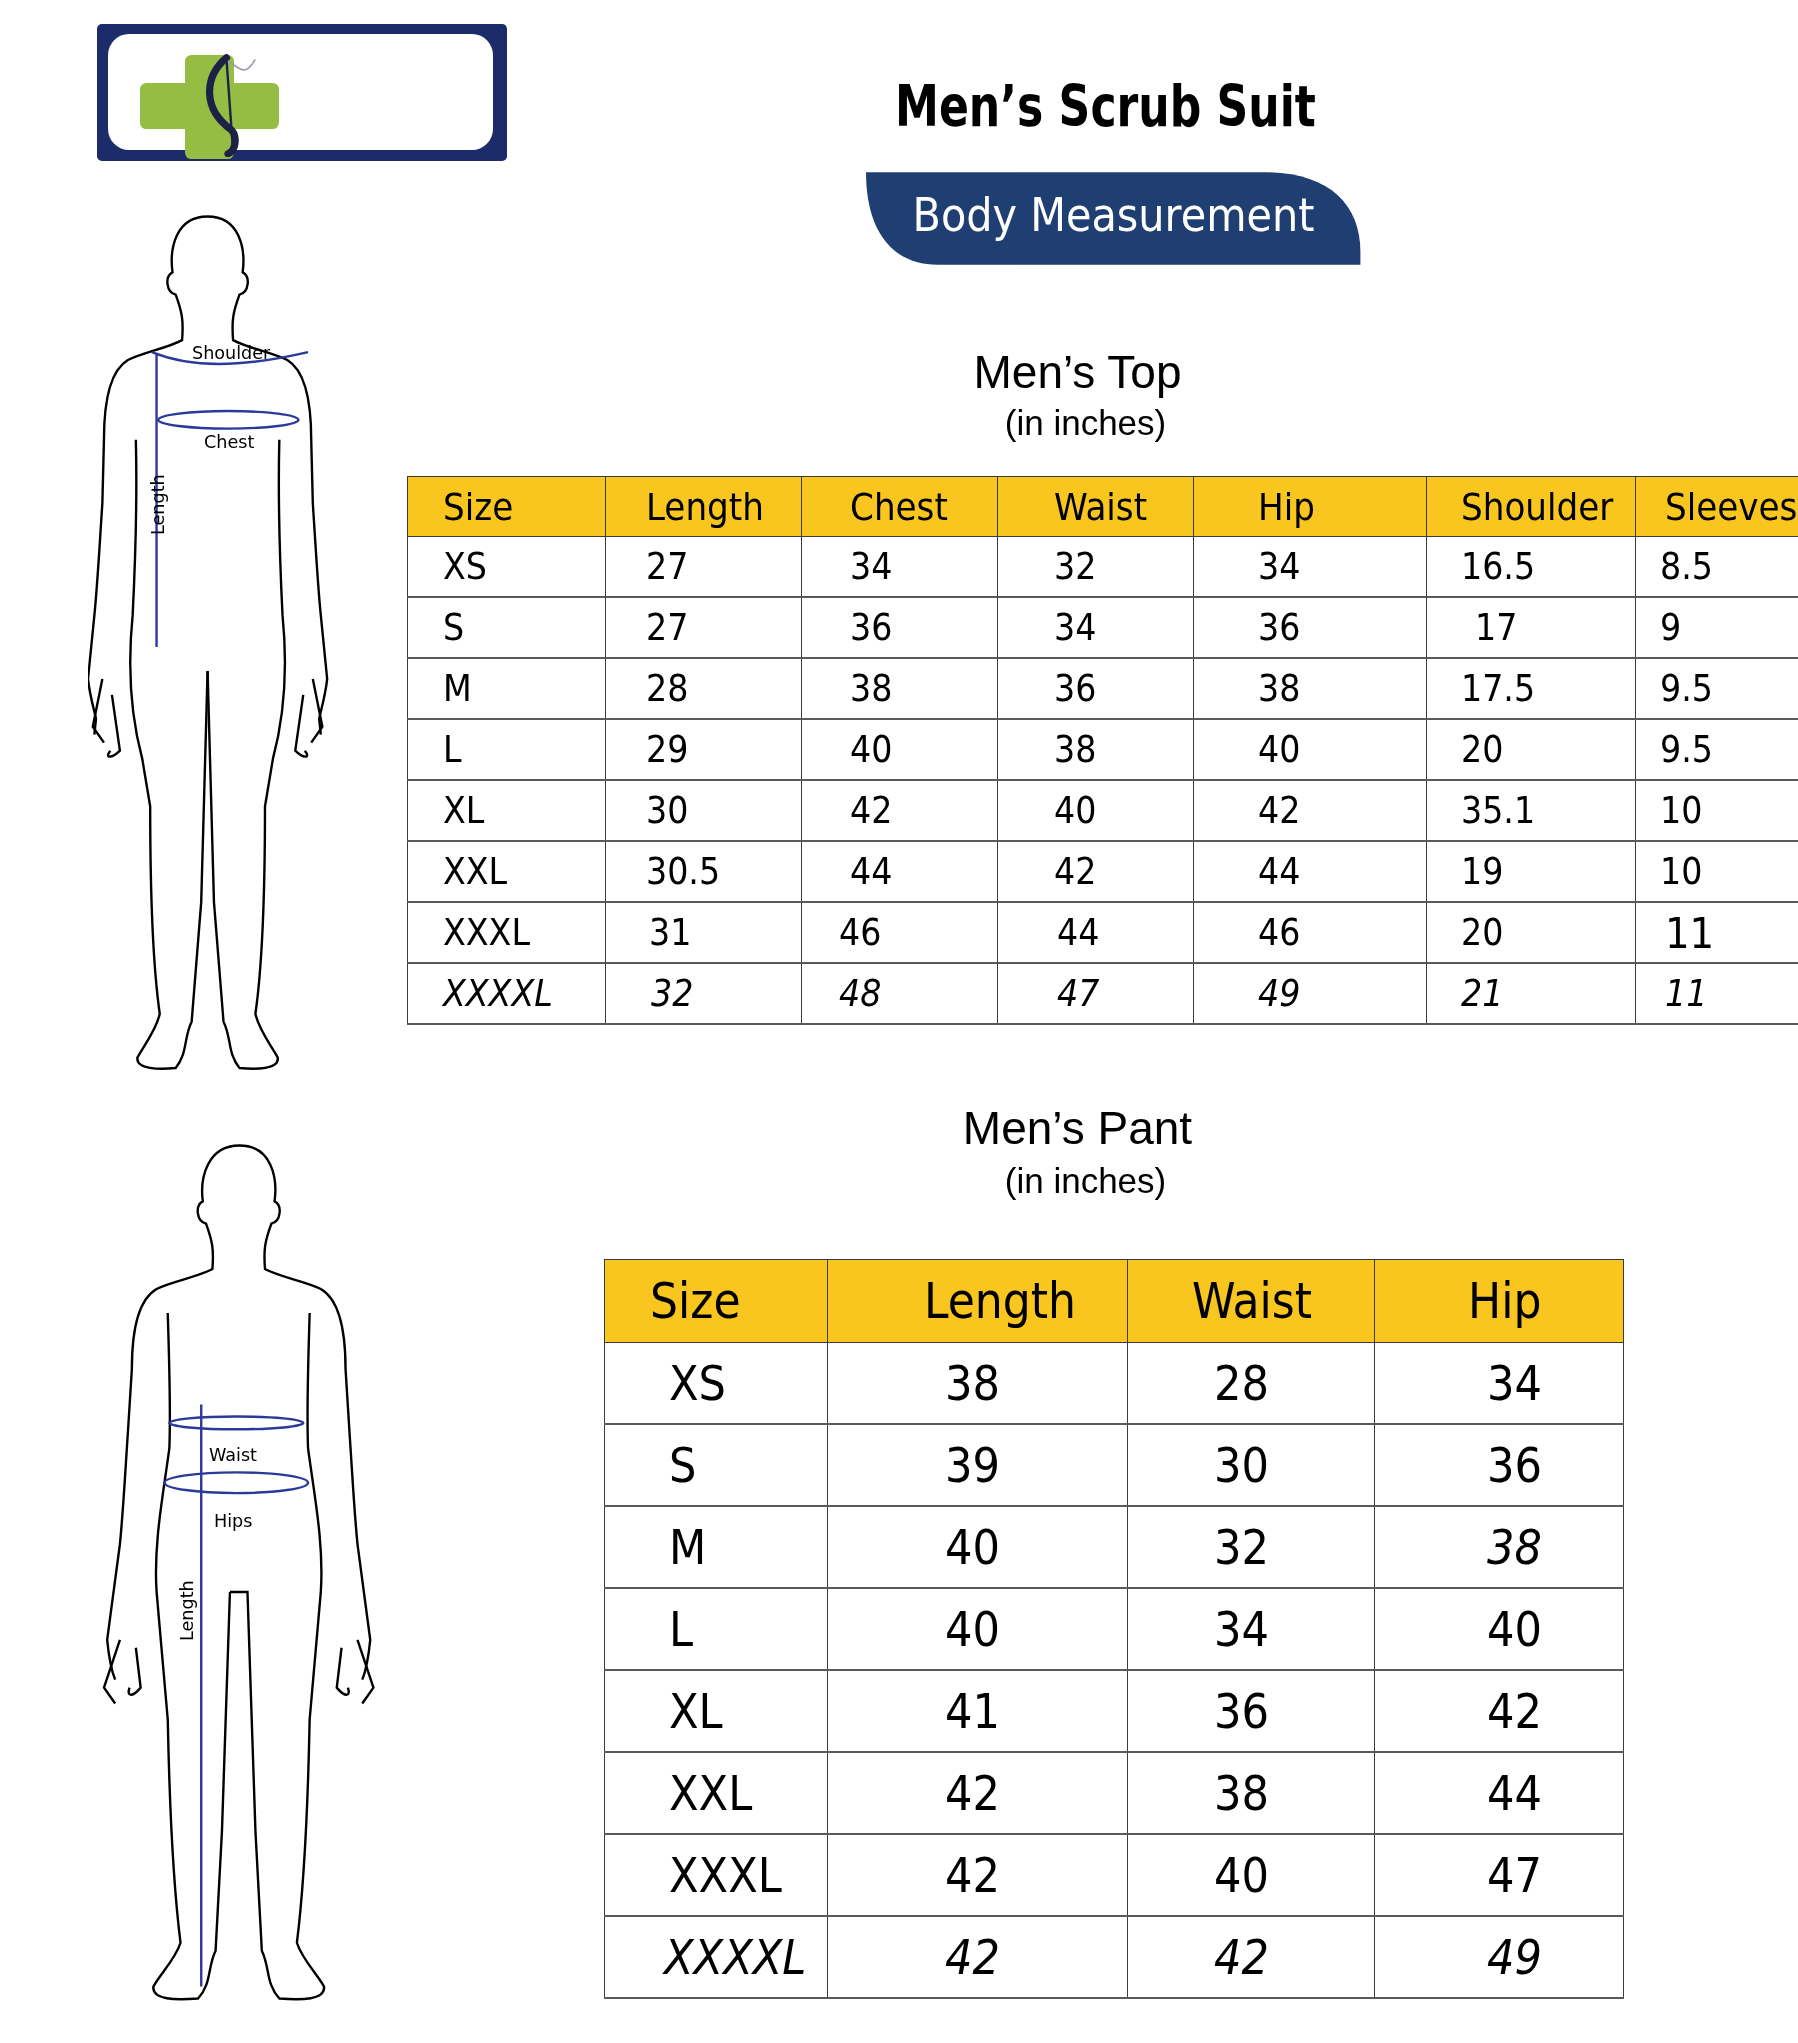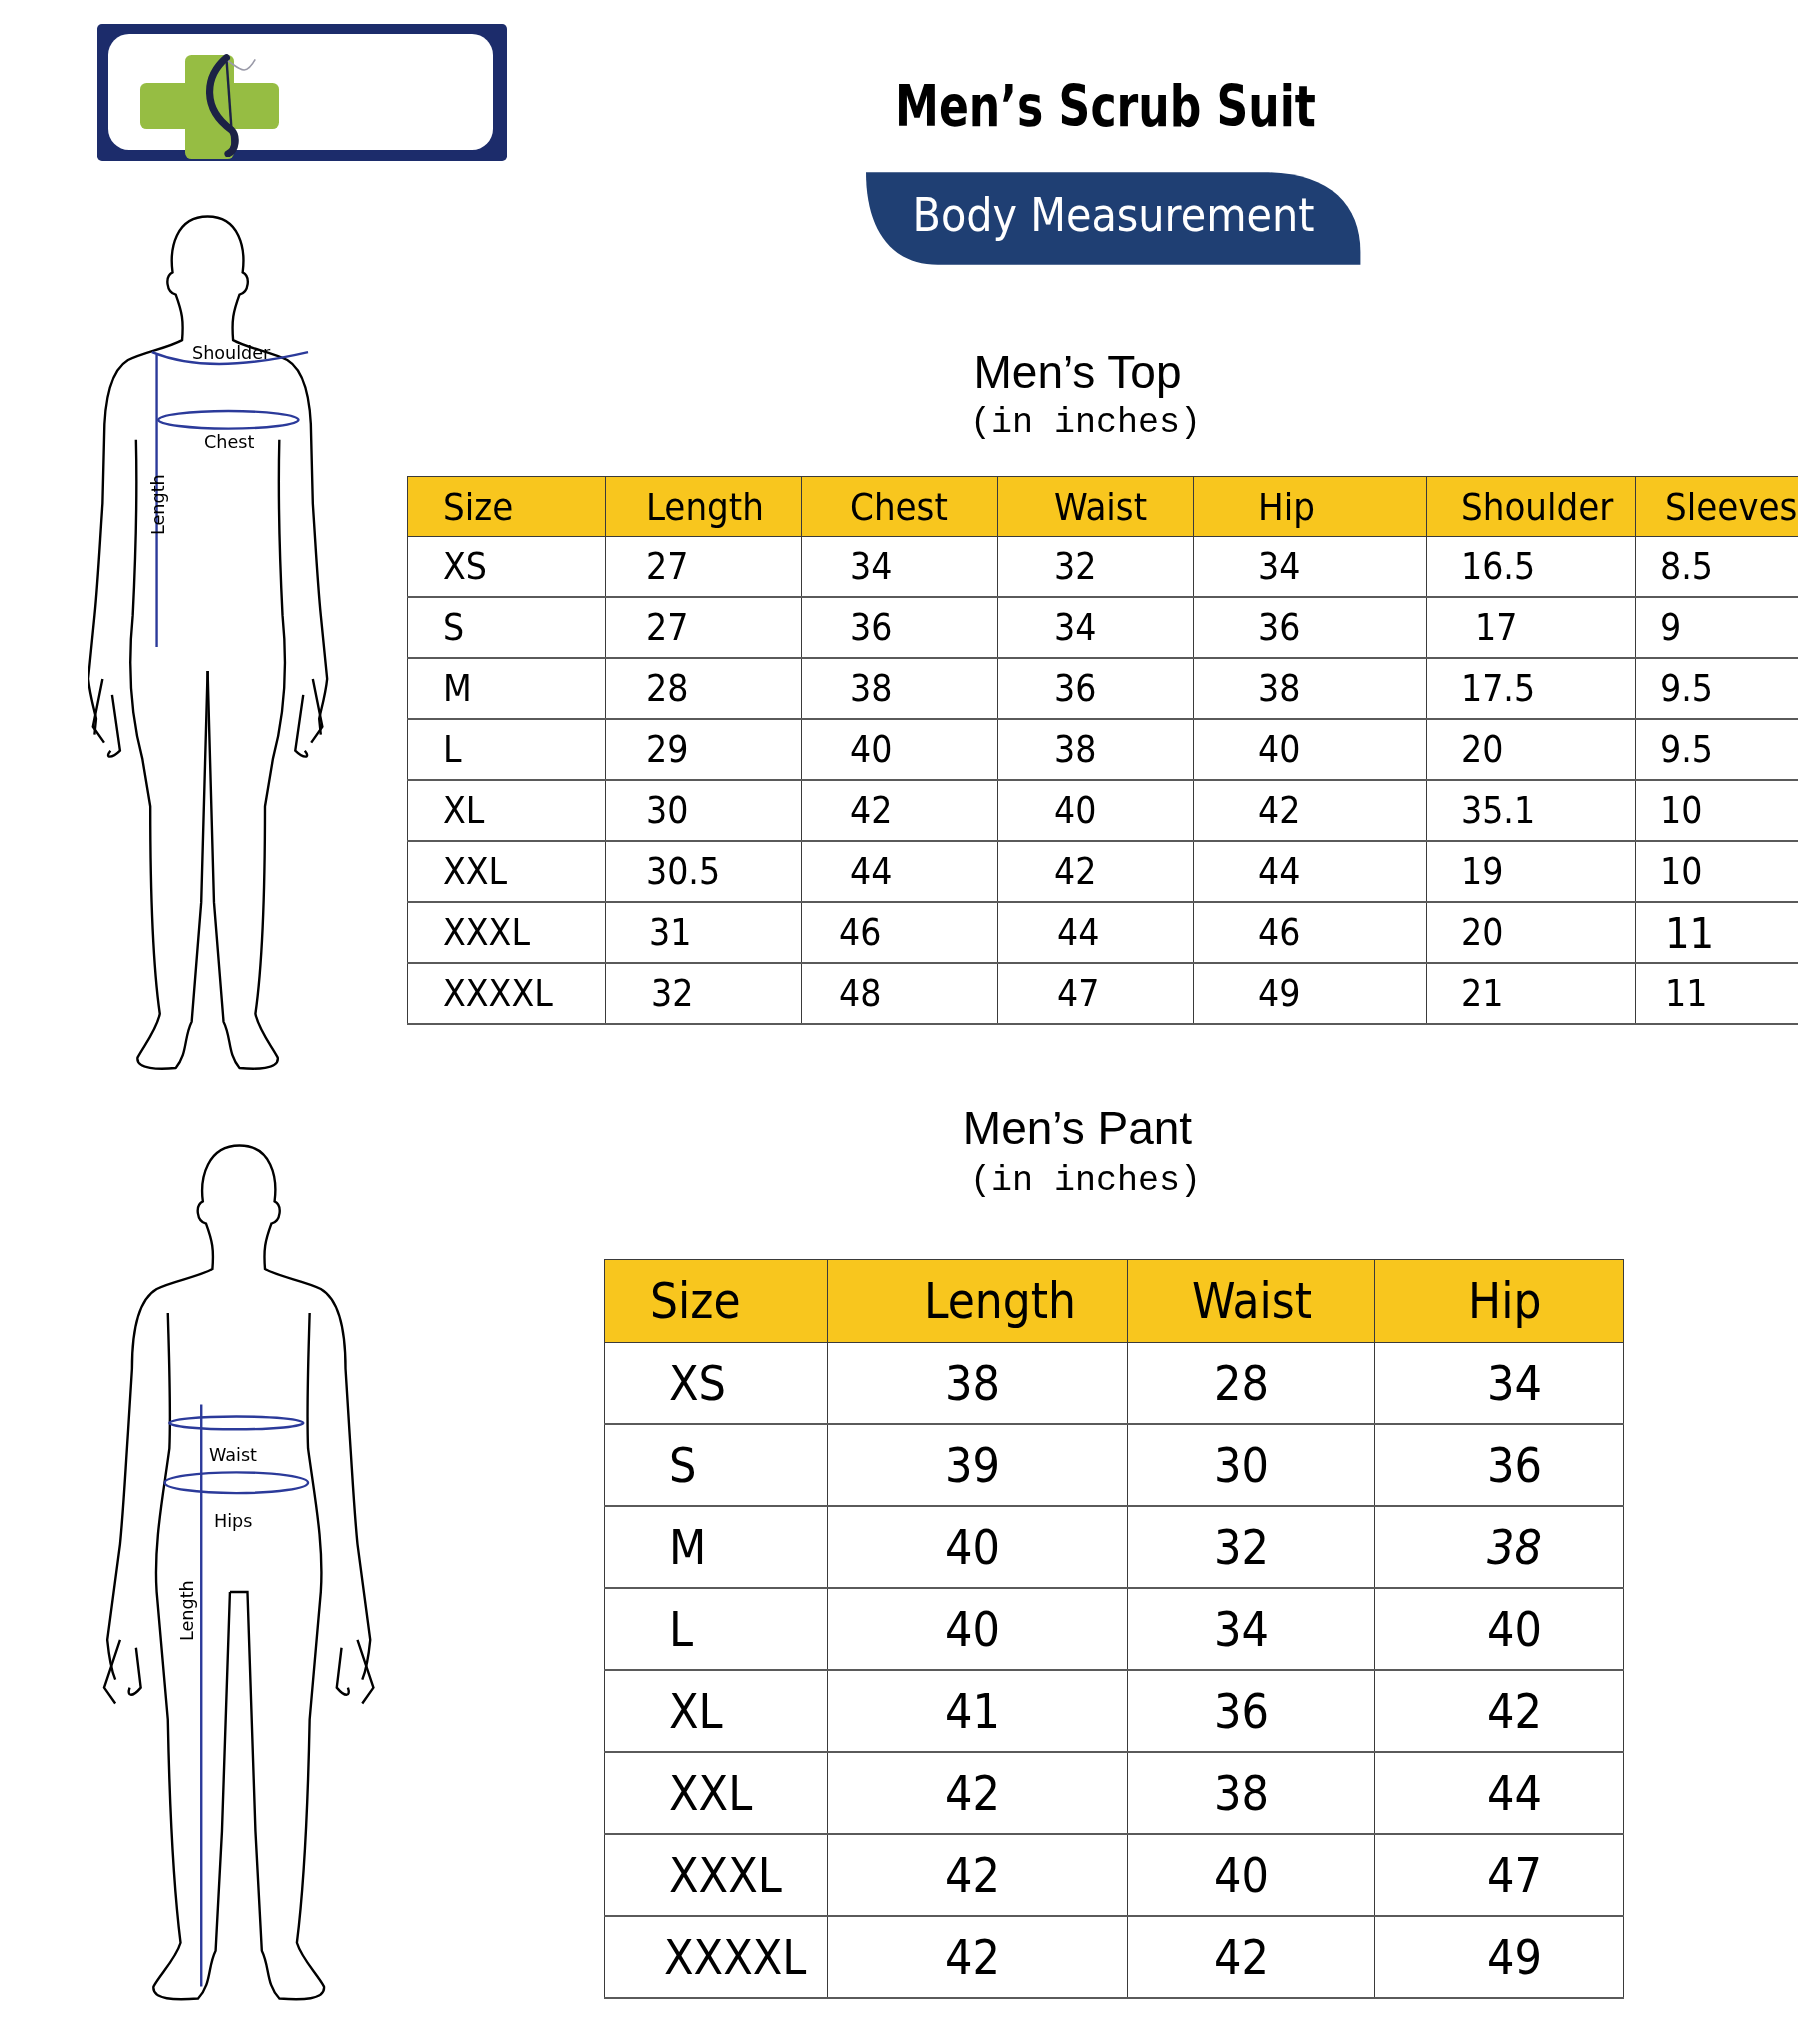--- a/index.html
+++ b/index.html
@@ -17,27 +17,27 @@
                font-size:62px; line-height:64px; letter-spacing:-0.8px; white-space:nowrap; }
   .logo-text .stitch { color:#1c2245; }
   .logo-text .md { color:#f4c21a; font-weight:bold; margin-left:3.2px; }
 
   
   .title { left:846px; width:519px; top:73px; text-align:center; font-size:57px; font-weight:bold;
            font-family:"DejaVu Sans Condensed","DejaVu Sans",sans-serif; letter-spacing:0px; white-space:nowrap; transform:scaleX(0.86); transform-origin:center; }
   .badge-text { left:866px; width:495px; top:188px; text-align:center; color:#fff; font-size:46px;
                 font-family:"DejaVu Sans","Liberation Sans",sans-serif; white-space:nowrap; transform:scaleX(0.9); transform-origin:center;}
   .sec-title { text-align:center; font-family:"Liberation Sans","DejaVu Sans",sans-serif; font-size:46px; white-space:nowrap; }
-  .sec-sub { text-align:center; font-family:Liberation Mono, monospace; font-size:35px; white-space:nowrap; }
+  .sec-sub { text-align:center; font-family:Liberation Sans, sans-serif; font-size:35px; white-space:nowrap; }
 
   
   table.size { position:absolute; border-collapse:collapse; table-layout:fixed; }
   table.size th { background:#f8c61e; font-weight:normal; text-align:left; border:1.6px solid #3a3a3a; }
   table.size td { border-left:1.6px solid #3a3a3a; border-right:1.6px solid #3a3a3a; border-bottom:2.4px solid #5a5a5a; text-align:left; }
-  table.size tr:last-child td { border-bottom:2.4px solid #5a5a5a; }
+  table.size tr:last-child td { border-bottom:2.4px solid #5a5a5a;font-style:italic; }
 
   .top-table { left:407px; top:476px; width:1413px; font-family:"DejaVu Sans Condensed","DejaVu Sans",sans-serif; }
   .top-table th { height:59px; font-size:38px; padding:0 0 0 35px; }
   .top-table td { height:59px; font-size:37px; padding:0 0 0 35px; }
 
   .pant-table { left:604px; top:1259px; width:1019px; font-family:"DejaVu Sans Condensed","DejaVu Sans",sans-serif; }
   .pant-table th { height:80px; font-size:49px; }
   .pant-table td { height:78px; font-size:48px; }
 
   

